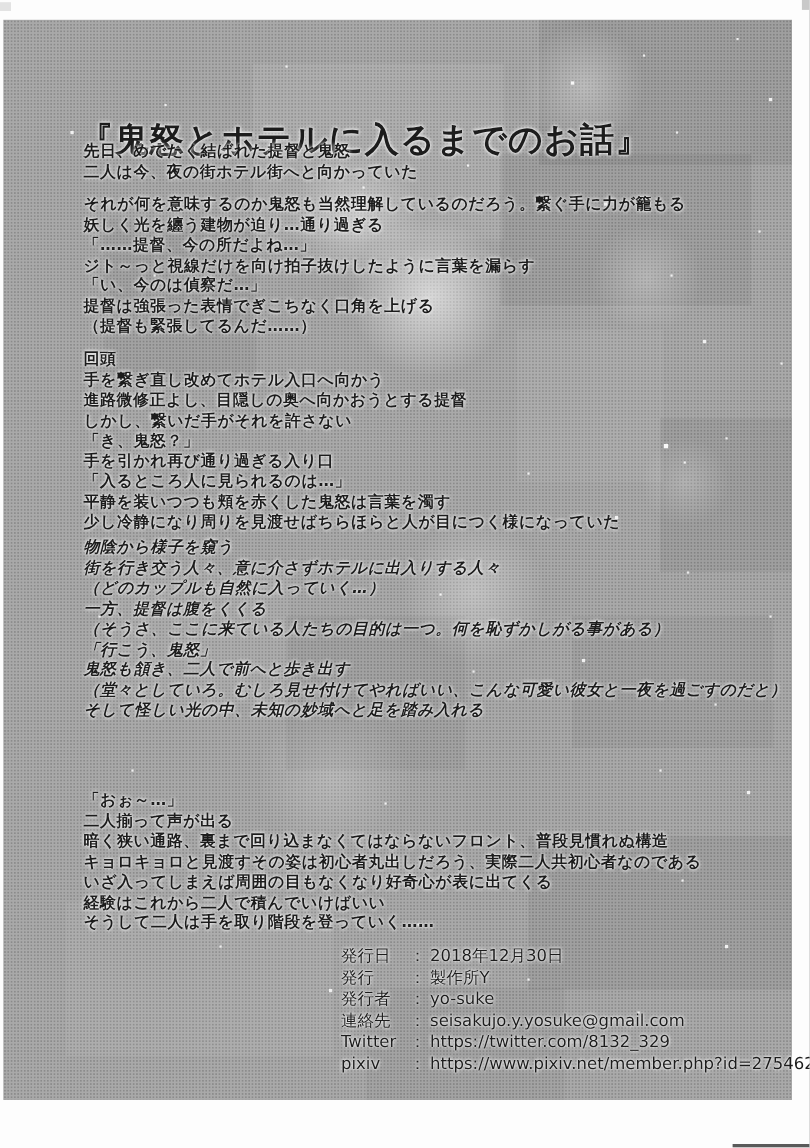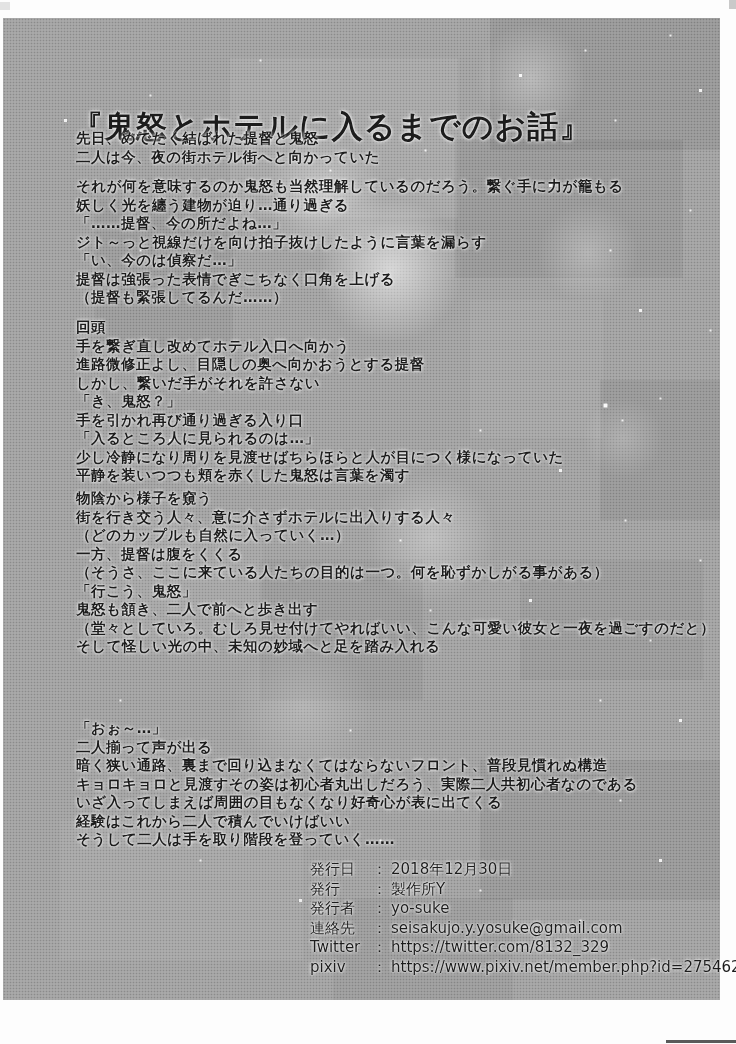--- a/index.html
+++ b/index.html
@@ -77,21 +77,21 @@
   .title{
     position:absolute;left:72px;top:85px;
     font-size:31px;font-weight:bold;letter-spacing:1px;white-space:nowrap;
   }
   .story{position:absolute;left:64px;top:0;width:660px;}
   .para{position:absolute;left:12px;white-space:nowrap;}
   .para .line{font-size:14.5px;font-weight:600;line-height:18.5px;letter-spacing:.5px;}
   .para-0{top:129px;}
   .para-1{top:177px;}
   .para-2{top:318px;}
-  .para-3{top:489px;}
+  .para-3{top:489px;font-style:italic;}
   .para-4{top:682px;margin-top:37px;}
   .colophon{position:absolute;left:310px;top:860px;}
   .col-row{display:flex;font-size:15px;line-height:19.6px;white-space:nowrap;font-weight:500;}
   .col-label{display:inline-block;min-width:62px;}
   .col-sep{display:inline-block;margin-right:4px;}
   
   .corner-mark{position:absolute;right:0;top:0;width:7px;height:9px;background:#c9c9c9;}
   .bottom-line{position:absolute;right:0;bottom:1px;width:70px;height:3px;background:#5a5a5a;}
   .left-smudge{position:absolute;left:0;top:2px;width:10px;height:8px;background:#e3e3e3;}
 </style>
@@ -133,22 +133,22 @@
       <div class="line ink">（提督も緊張してるんだ……）</div>
     </div>
     <div class="para para-2">
       <div class="line ink">回頭</div>
       <div class="line ink">手を繋ぎ直し改めてホテル入口へ向かう</div>
       <div class="line ink">進路微修正よし、目隠しの奥へ向かおうとする提督</div>
       <div class="line ink">しかし、繋いだ手がそれを許さない</div>
       <div class="line ink">「き、鬼怒？」</div>
       <div class="line ink">手を引かれ再び通り過ぎる入り口</div>
       <div class="line ink">「入るところ人に見られるのは…」</div>
+      <div class="line ink">平静を装いつつも頬を赤くした鬼怒は言葉を濁す</div>
       <div class="line ink">少し冷静になり周りを見渡せばちらほらと人が目につく様になっていた</div>
-      <div class="line ink">平静を装いつつも頬を赤くした鬼怒は言葉を濁す</div>
     </div>
     <div class="para para-3">
       <div class="line ink">物陰から様子を窺う</div>
       <div class="line ink">街を行き交う人々、意に介さずホテルに出入りする人々</div>
       <div class="line ink">（どのカップルも自然に入っていく…）</div>
       <div class="line ink">一方、提督は腹をくくる</div>
       <div class="line ink">（そうさ、ここに来ている人たちの目的は一つ。何を恥ずかしがる事がある）</div>
       <div class="line ink">「行こう、鬼怒」</div>
       <div class="line ink">鬼怒も頷き、二人で前へと歩き出す</div>
       <div class="line ink">（堂々としていろ。むしろ見せ付けてやればいい、こんな可愛い彼女と一夜を過ごすのだと）</div>

